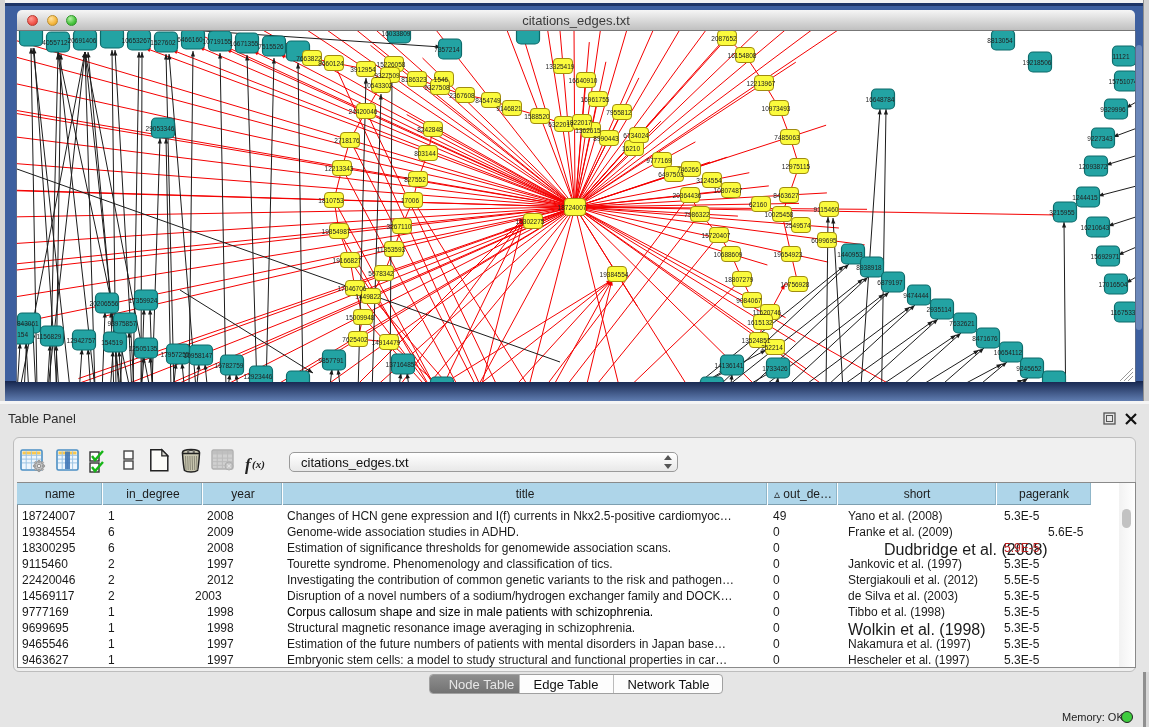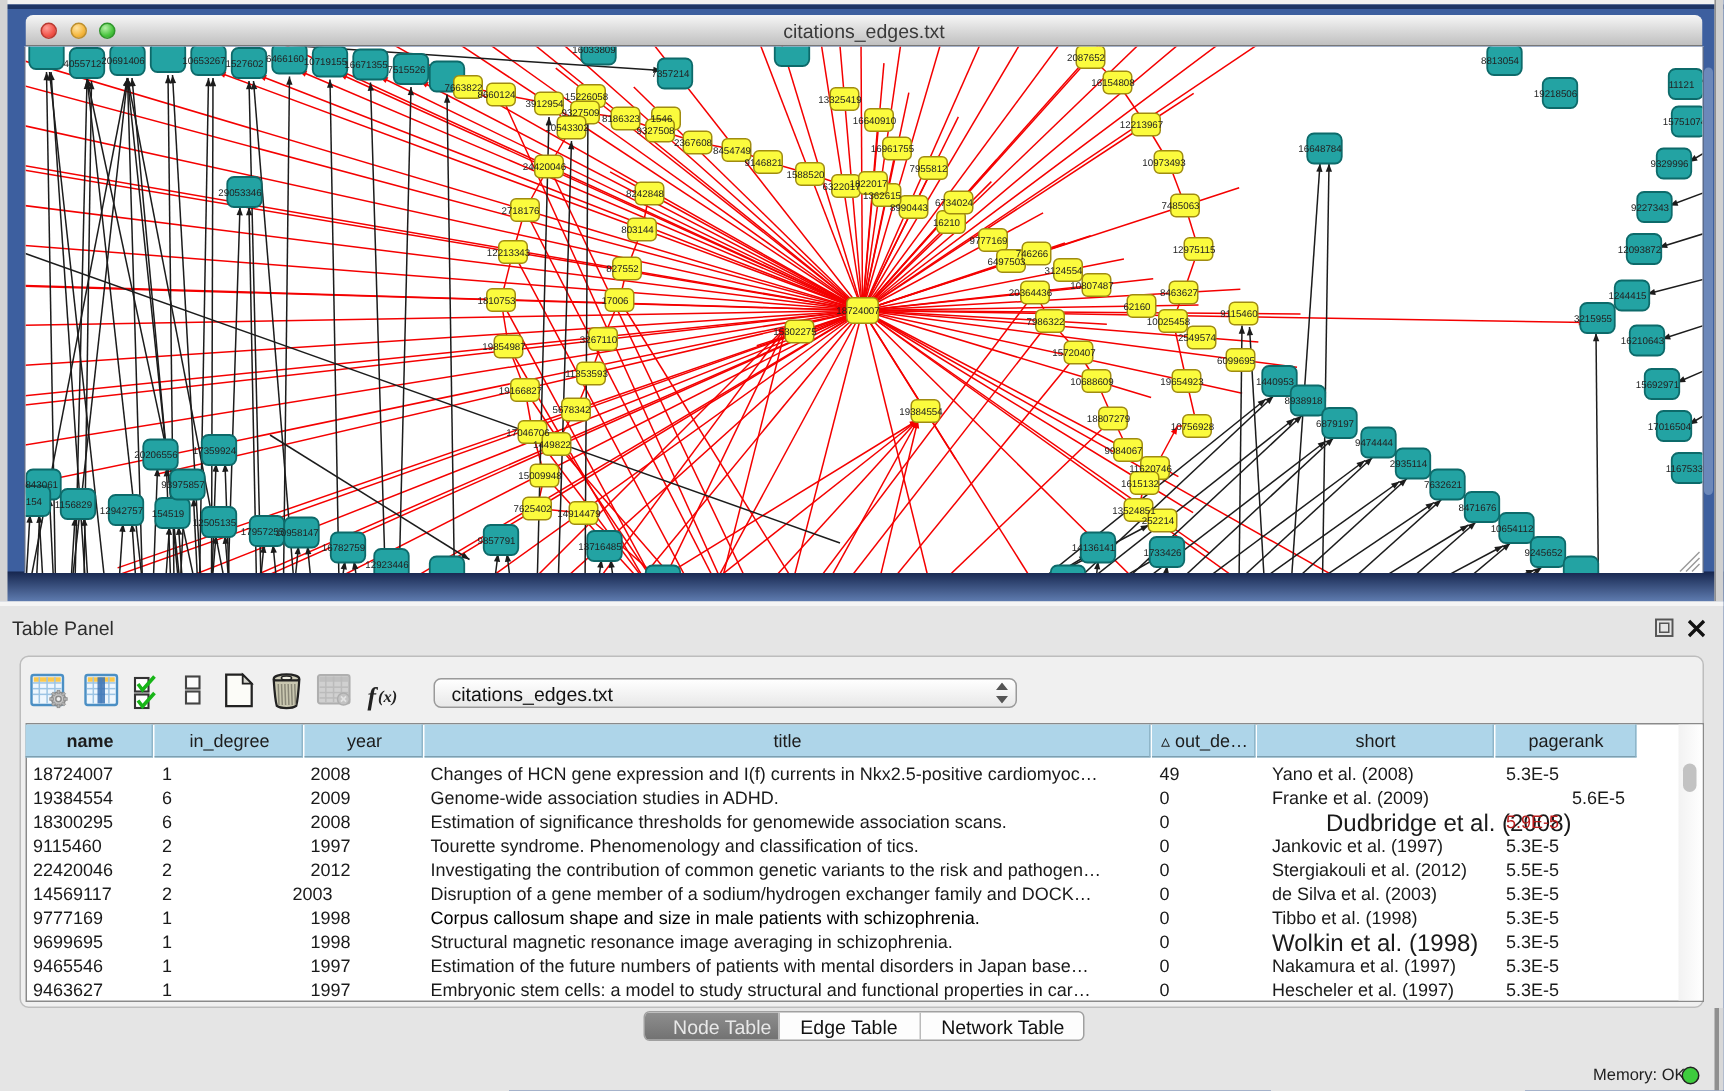--- a/index.html
+++ b/index.html
@@ -918,21 +918,21 @@
 <div style="position:absolute;left:289px;top:452px;width:389px;height:20px;background:linear-gradient(#ffffff,#e8e8e8);border:1px solid #9a9a9a;border-radius:5px;"></div>
 <div style="position:absolute;left:301px;top:455px;font-size:13px;color:#111;">citations_edges.txt</div>
 <svg style="position:absolute;left:663px;top:455px;" width="10" height="14">
     <path d="M5,0 L9,5 L1,5 Z M5,14 L9,9 L1,9 Z" fill="#555"></path>
   </svg>
 
 <div style="position:absolute;left:17px;top:482px;width:1119px;height:186px;background:#fff;border:1px solid #8a8a8a;"></div>
 <div style="position:absolute;left:1119px;top:483px;width:16px;height:184px;background:linear-gradient(90deg,#f2f2f2,#fff);"></div>
 <div style="position:absolute;left:1122px;top:509px;width:9px;height:19px;background:#c2c2c2;border-radius:4.5px;"></div>
 <div style="position:absolute;left:17px;top:483px;width:85px;height:22px;background:#aed5e9;border-right:1px solid #8fb6c9;border-bottom:1px solid #7d9fb0;"></div>
-<div style="position:absolute;left:60px;top:487px;transform:translateX(-50%);font-size:12px;color:#1c1c1c;white-space:nowrap;font-weight:bold;">name</div>
+<div style="position:absolute;left:60px;top:487px;transform:translateX(-50%);font-size:12px;color:#1c1c1c;white-space:nowrap;">name</div>
 <div style="position:absolute;left:103px;top:483px;width:99px;height:22px;background:#aed5e9;border-right:1px solid #8fb6c9;border-bottom:1px solid #7d9fb0;"></div>
 <div style="position:absolute;left:153px;top:487px;transform:translateX(-50%);font-size:12px;color:#1c1c1c;white-space:nowrap;">in_degree</div>
 <div style="position:absolute;left:203px;top:483px;width:79px;height:22px;background:#aed5e9;border-right:1px solid #8fb6c9;border-bottom:1px solid #7d9fb0;"></div>
 <div style="position:absolute;left:243px;top:487px;transform:translateX(-50%);font-size:12px;color:#1c1c1c;white-space:nowrap;">year</div>
 <div style="position:absolute;left:283px;top:483px;width:484px;height:22px;background:#aed5e9;border-right:1px solid #8fb6c9;border-bottom:1px solid #7d9fb0;"></div>
 <div style="position:absolute;left:525px;top:487px;transform:translateX(-50%);font-size:12px;color:#1c1c1c;white-space:nowrap;">title</div>
 <div style="position:absolute;left:768px;top:483px;width:69px;height:22px;background:#aed5e9;border-right:1px solid #8fb6c9;border-bottom:1px solid #7d9fb0;"></div>
 <div style="position:absolute;left:803px;top:487px;transform:translateX(-50%);font-size:12px;color:#1c1c1c;white-space:nowrap;">▵ out_de…</div>
 <div style="position:absolute;left:838px;top:483px;width:158px;height:22px;background:#aed5e9;border-right:1px solid #8fb6c9;border-bottom:1px solid #7d9fb0;"></div>
 <div style="position:absolute;left:917px;top:487px;transform:translateX(-50%);font-size:12px;color:#1c1c1c;white-space:nowrap;">short</div>
@@ -969,21 +969,21 @@
 <div style="position:absolute;left:22px;top:573px;font-size:12px;color:#1a1a1a;white-space:nowrap;">22420046</div>
 <div style="position:absolute;left:108px;top:573px;font-size:12px;color:#1a1a1a;white-space:nowrap;">2</div>
 <div style="position:absolute;left:207px;top:573px;font-size:12px;color:#1a1a1a;white-space:nowrap;">2012</div>
 <div style="position:absolute;left:287px;top:573px;font-size:12px;color:#1a1a1a;white-space:nowrap;">Investigating the contribution of common genetic variants to the risk and pathogen…</div>
 <div style="position:absolute;left:773px;top:573px;font-size:12px;color:#1a1a1a;white-space:nowrap;">0</div>
 <div style="position:absolute;left:848px;top:573px;font-size:12px;color:#1a1a1a;white-space:nowrap;">Stergiakouli et al. (2012)</div>
 <div style="position:absolute;left:1004px;top:573px;font-size:12px;color:#1a1a1a;white-space:nowrap;">5.5E-5</div>
 <div style="position:absolute;left:22px;top:589px;font-size:12px;color:#1a1a1a;white-space:nowrap;">14569117</div>
 <div style="position:absolute;left:108px;top:589px;font-size:12px;color:#1a1a1a;white-space:nowrap;">2</div>
 <div style="position:absolute;left:195px;top:589px;font-size:12px;color:#1a1a1a;white-space:nowrap;">2003</div>
-<div style="position:absolute;left:287px;top:589px;font-size:12px;color:#1a1a1a;white-space:nowrap;">Disruption of a gene member of a sodium/hydrogen exchanger family and DOCK…</div>
+<div style="position:absolute;left:287px;top:589px;font-size:12px;color:#1a1a1a;white-space:nowrap;">Disruption of a novel numbers of a sodium/hydrogen exchanger family and DOCK…</div>
 <div style="position:absolute;left:773px;top:589px;font-size:12px;color:#1a1a1a;white-space:nowrap;">0</div>
 <div style="position:absolute;left:848px;top:589px;font-size:12px;color:#1a1a1a;white-space:nowrap;">de Silva et al. (2003)</div>
 <div style="position:absolute;left:1004px;top:589px;font-size:12px;color:#1a1a1a;white-space:nowrap;">5.3E-5</div>
 <div style="position:absolute;left:22px;top:605px;font-size:12px;color:#1a1a1a;white-space:nowrap;">9777169</div>
 <div style="position:absolute;left:108px;top:605px;font-size:12px;color:#1a1a1a;white-space:nowrap;">1</div>
 <div style="position:absolute;left:207px;top:605px;font-size:12px;color:#1a1a1a;white-space:nowrap;">1998</div>
 <div style="position:absolute;left:287px;top:605px;font-size:12px;color:#000000;white-space:nowrap;">Corpus callosum shape and size in male patients with schizophrenia.</div>
 <div style="position:absolute;left:773px;top:605px;font-size:12px;color:#1a1a1a;white-space:nowrap;">0</div>
 <div style="position:absolute;left:848px;top:605px;font-size:12px;color:#1a1a1a;white-space:nowrap;">Tibbo et al. (1998)</div>
 <div style="position:absolute;left:1004px;top:605px;font-size:12px;color:#1a1a1a;white-space:nowrap;">5.3E-5</div>

